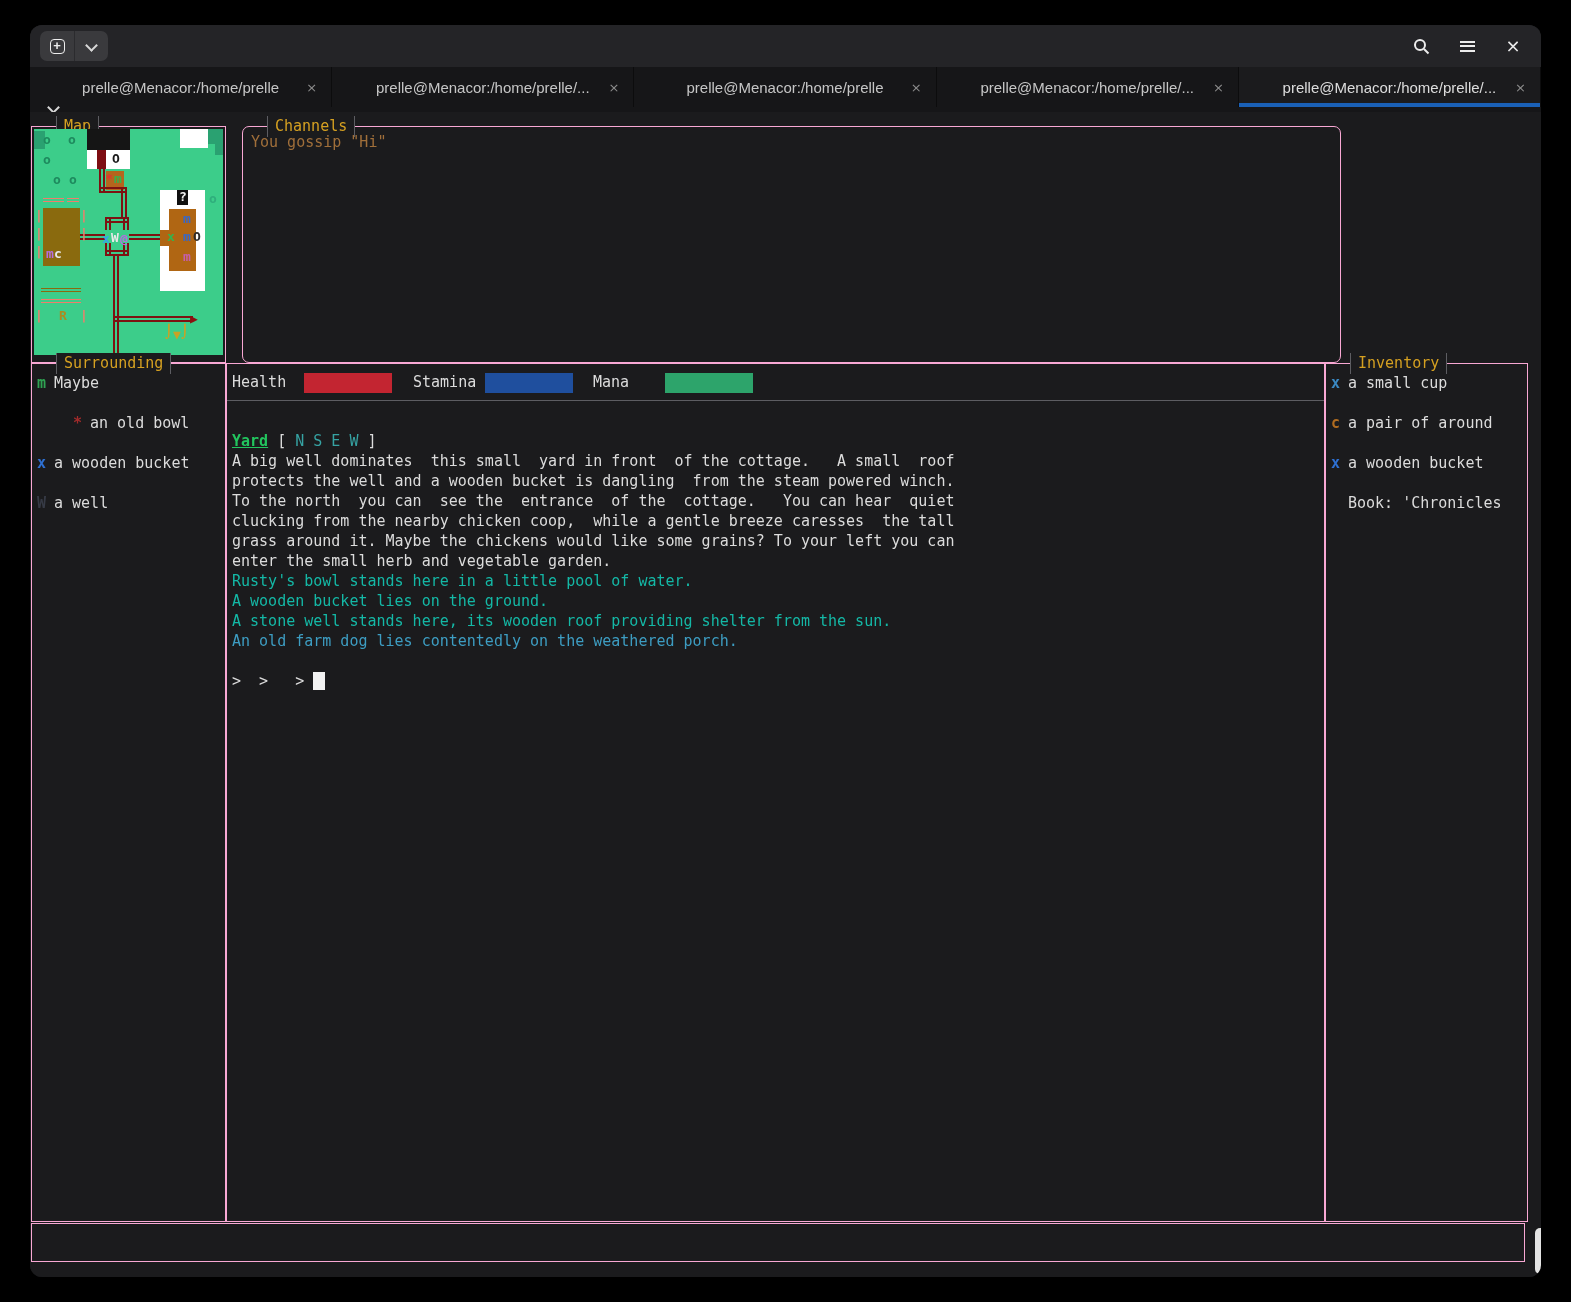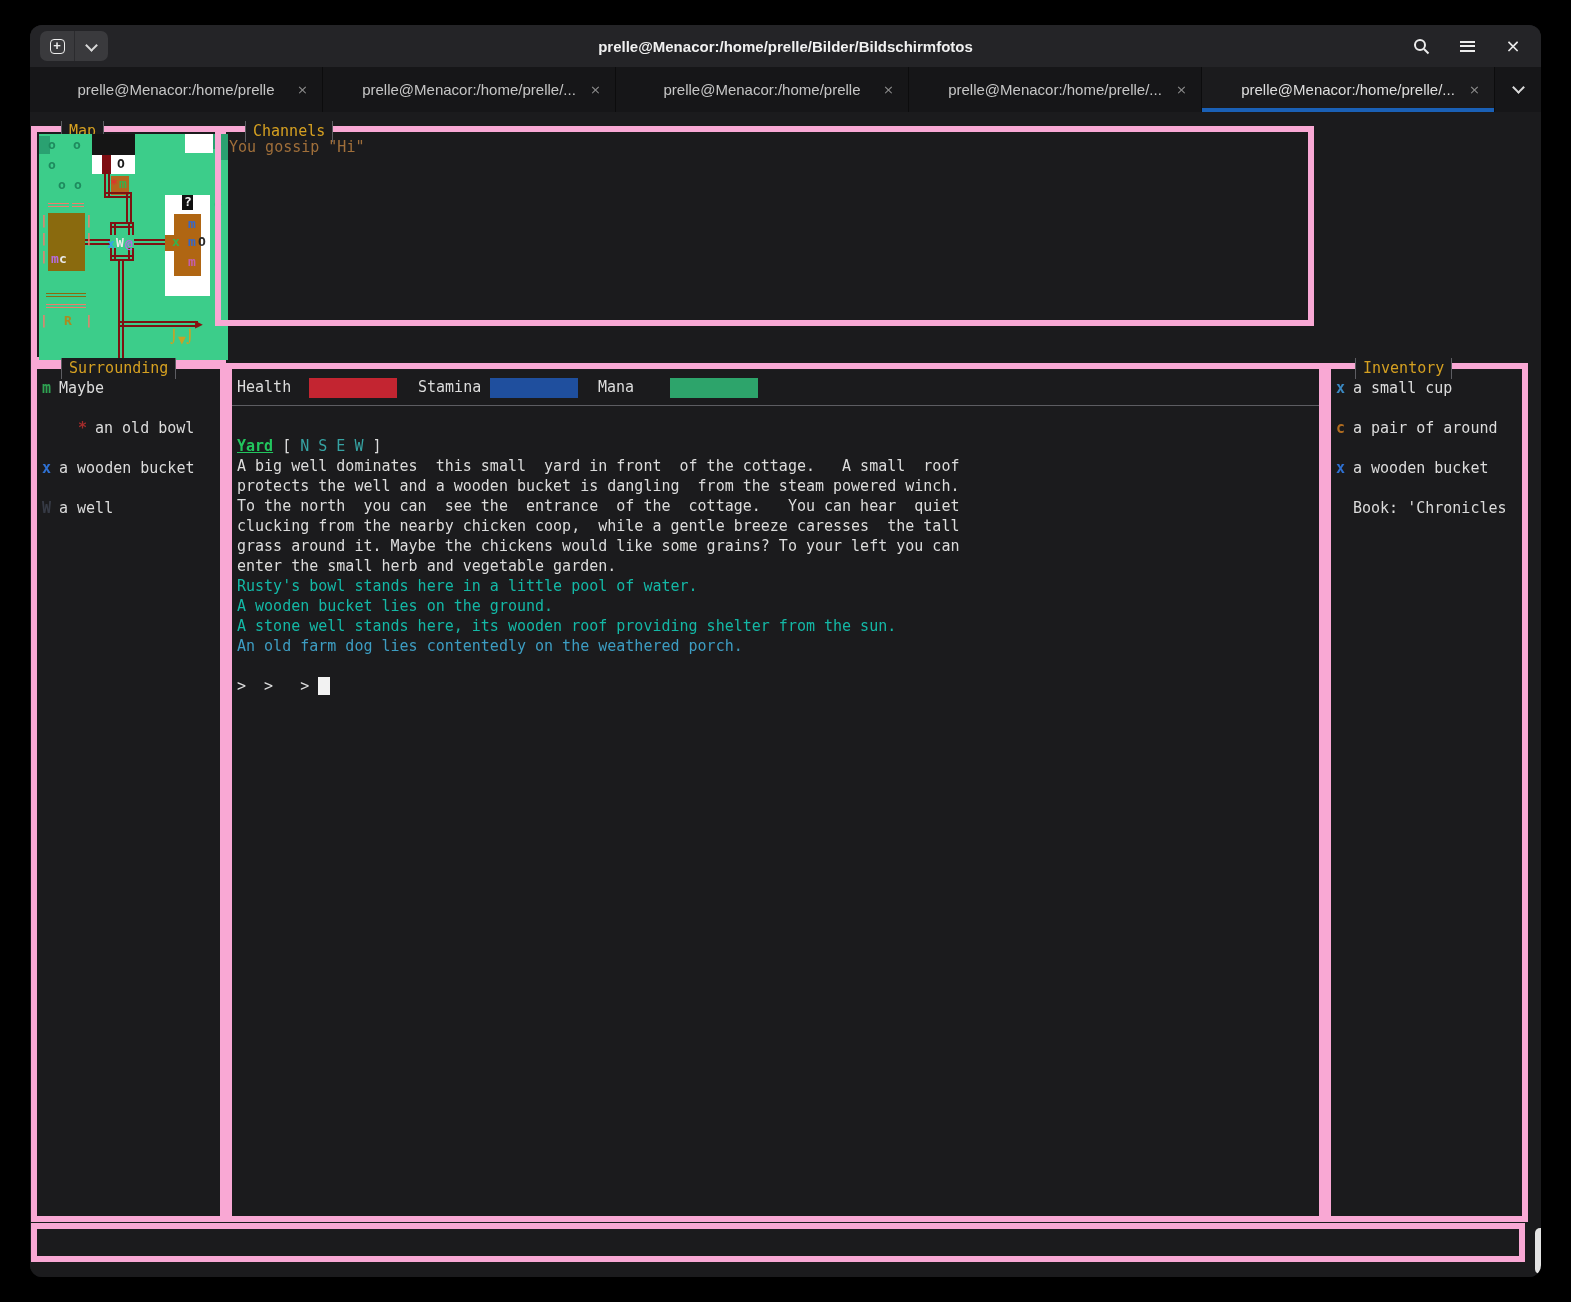--- a/index.html
+++ b/index.html
@@ -17,41 +17,41 @@
                 font-size:13px; line-height:12px; text-align:center; font-weight:bold; }
   .right-btns { position:absolute; right:12px; display:flex; gap:14px; z-index:2; }
   .icon-btn { width:32px; height:30px; display:flex; align-items:center; justify-content:center;
               border-radius:6px; color:#ececec; }
   .hamburger { width:15px; height:11px; border-top:2px solid #ececec; border-bottom:2px solid #ececec;
                position:relative; }
   .hamburger:before { content:""; position:absolute; left:0; right:0; top:2.5px; height:2px; background:#ececec; }
   .close-x { font-size:18px; line-height:18px; color:#ececec; font-family:"DejaVu Sans", sans-serif; }
 
   
-  .tabbar { height:45px; background:#161618; display:flex; }
+  .tabbar { height:45px; background:#161618; display:flex;flex-direction:column; }
   .tab { flex:1; position:relative; display:flex; align-items:center; justify-content:center;
          border-right:1px solid #0c0c0d; color:#c6c6c6; font-size:15px; cursor:pointer; }
   .tab .tlabel { max-width:82%; overflow:hidden; white-space:nowrap; }
   .tab .tclose { position:absolute; right:14px; color:#8d8d8d; font-size:13px;
                  font-family:"DejaVu Sans", sans-serif; }
   .tab.active { color:#dedede; background:#1b1b1d; }
   .tab.active:after { content:""; position:absolute; left:0; right:0; bottom:0; height:4px; background:#1a60b6; }
   .tab-chevron { width:46px; display:flex; align-items:center; justify-content:center; color:#d8d8d8; }
   .chev { width:9px; height:9px; border-right:2px solid #d8d8d8; border-bottom:2px solid #d8d8d8;
           transform:rotate(45deg); margin-top:-4px; }
 
   
   .terminal { position:absolute; top:87px; left:0; right:0; bottom:0; background:#1b1b1d;
               font-family:"DejaVu Sans Mono", monospace; font-size:15px; color:#dcdcdc; }
-  .panel { position:absolute; border:6px solid #f9a8d4; }
+  .panel { position:absolute; border:1px solid #f9a8d4; }
   .ptitle { position:absolute; top:-11px; left:24px; background:#1b1b1d; color:#d5a021;
             padding:0 7px; font-size:15px; border-left:1px solid #5d5d62; border-right:1px solid #5d5d62;
             line-height:21px; }
   .p-map         { left:1px;    top:14px;  width:195px;  height:237px; }
-  .p-channels    { left:185px;  top:14px;  width:1099px; height:200px; }
+  .p-channels    { left:212px;  top:14px;  width:1099px; height:237px;border-radius:7px; }
   .p-info        { left:1295px; top:14px;  width:203px;  height:237px; }
   .p-surrounding { left:1px;    top:251px; width:195px;  height:859px; }
   .p-main        { left:196px;  top:251px; width:1099px; height:859px; }
   .p-inventory   { left:1295px; top:251px; width:203px;  height:859px; }
   .p-input       { left:1px;    top:1111px; width:1494px; height:39px; }
   .scroll-thumb { position:absolute; left:1505px; top:1116px; width:10px; height:46px;
                   background:#e4e4e4; border-radius:5px; }
 
   .chan-msg { position:absolute; left:8px; top:6px; color:#a06f3a; white-space:pre; }
 
@@ -90,21 +90,20 @@
 
   <div class="header">
     <div class="hbtn-group">
       <div class="hbtn">
         <span class="newtab-box">+</span>
       </div>
       <div class="hbtn">
         <span class="chev" style="margin-top:-2px;"></span>
       </div>
     </div>
-    <div class="title">prelle@Menacor:/home/prelle/Bilder/Bildschirmfotos</div>
     <div class="right-btns">
       <div class="icon-btn">
         <svg width="17" height="17" viewBox="0 0 17 17">
           <circle cx="7" cy="7" r="5" fill="none" stroke="#ececec" stroke-width="2"></circle>
           <line x1="11" y1="11" x2="15.5" y2="15.5" stroke="#ececec" stroke-width="2"></line>
         </svg>
       </div>
       <div class="icon-btn">
         <span class="hamburger"></span>
       </div>

